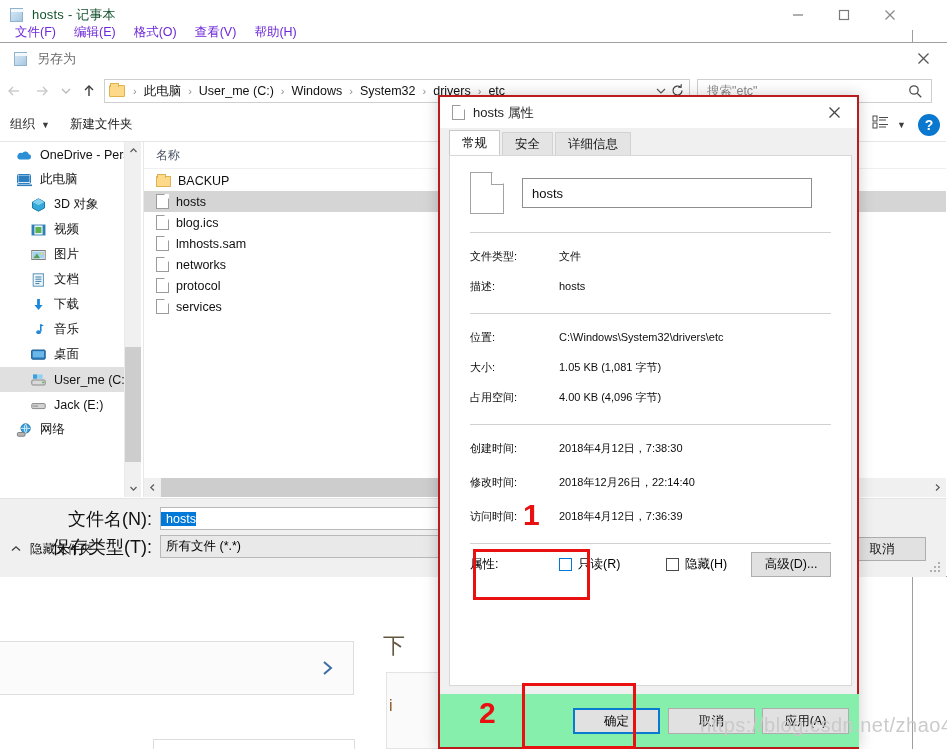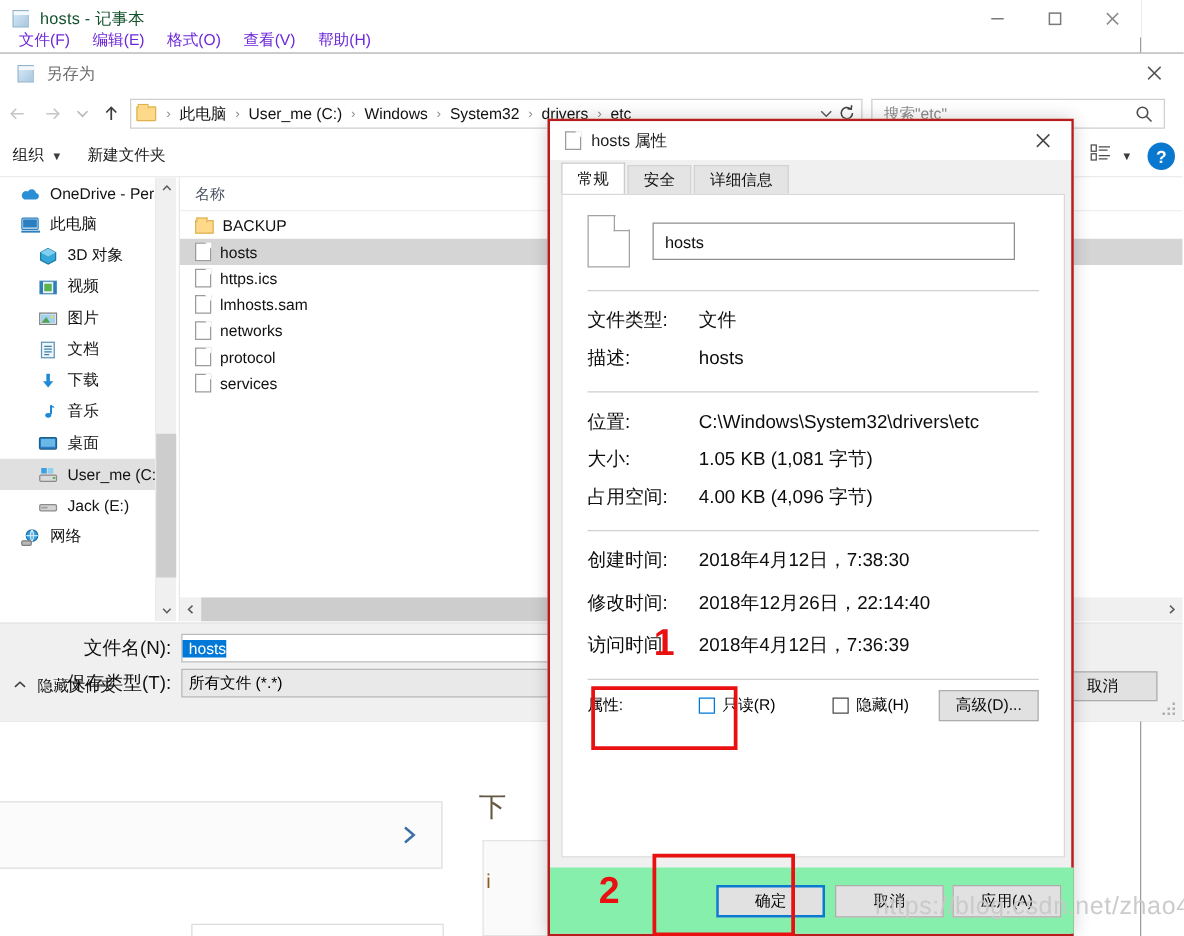--- a/index.html
+++ b/index.html
@@ -247,21 +247,21 @@
   .hscroll .track { flex: 1; height: 19px; position: relative; }
   .hscroll .thumb { position: absolute; left: 0; top: 0; height: 19px; width: 680px; background: #cdcdcd; }
 
   
   .sa-form {
     position: absolute; left: 0; top: 455px; width: 946px; height: 79px;
     background: #f0f0f0; border-top: 1px solid #e3e3e3;
   }
   .frow { position: absolute; left: 0; display: flex; align-items: center; height: 23px; }
   .frow .lbl {
-    width: 145px; text-align: right; font-size: 15px; color: #101010; padding-right: 8px;
+    width: 160px; text-align: right; font-size: 18px; color: #101010; padding-right: 8px;
   }
   .fin {
     height: 23px; border: 1px solid #b9b9b9; background: #ffffff;
     display: flex; align-items: center; position: relative;
   }
   .fin.fname { width: 689px; }
   .fin.ftype { width: 689px; background: #e9e9e9; }
   .fin .val { font-size: 12.5px; padding-left: 5px; }
   .fin .val.hl { background: #0078d7; color: #ffffff; }
   .fin .caret {
@@ -319,21 +319,21 @@
     content: ""; position: absolute; right: -1px; top: -1px; width: 12px; height: 12px;
     border-left: 1px solid #a3a3a3; border-bottom: 1px solid #a3a3a3;
     transform: rotate(0deg);
   }
   .pr-nameinput {
     width: 290px; height: 30px; border: 1px solid #8e8e8e; background: #ffffff;
     display: flex; align-items: center; padding-left: 9px; font-size: 13px; color: #0d0d0d;
   }
   .pr-hr { height: 1px; background: #d0d0d0; margin: 6px 20px 0 20px; }
   .pr-rows { padding: 0 20px; }
-  .pr-row { display: flex; align-items: center; height: 30px; font-size: 15px; color: #0d0d0d; }
+  .pr-row { display: flex; align-items: center; height: 30px; font-size: 11px; color: #0d0d0d; }
   .pr-row .k { width: 89px; flex: 0 0 auto; }
   .pr-row .v { }
 
   .pr-attrrow { display: flex; align-items: center; height: 40px; padding: 0 20px; font-size: 12.5px; }
   .pr-attrrow .k { width: 89px; flex: 0 0 auto; }
   .cbx { display: flex; align-items: center; gap: 6px; }
   .cbx .box { width: 13px; height: 13px; border: 1px solid #0078d7; background: #fff; }
   .cbx .box.gray { border-color: #4a4a4a; }
   .advbtn {
     margin-left: auto; width: 88px; height: 25px; background: #e1e1e1;
@@ -697,21 +697,21 @@
               <span class="ico-file"></span>
               <span>hosts</span>
             </div>
             <div class="lcell c-date">26 22:14</div>
             <div class="lcell c-type">文件</div>
           </div>
 
           <div class="lrow">
             <div class="lcell c-name">
               <span class="ico-file"></span>
-              <span>https.ics</span>
+              <span>blog.ics</span>
             </div>
             <div class="lcell c-date">26 19:41</div>
             <div class="lcell c-type">ICS 文件</div>
           </div>
 
           <div class="lrow">
             <div class="lcell c-name">
               <span class="ico-file"></span>
               <span>lmhosts.sam</span>
             </div>

